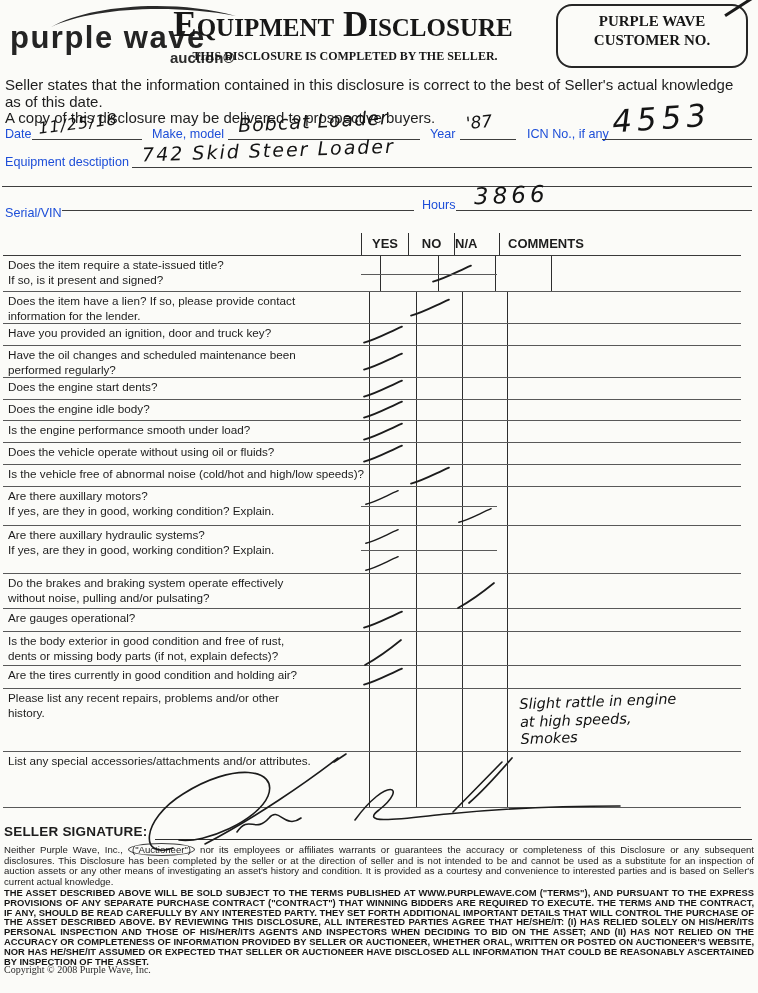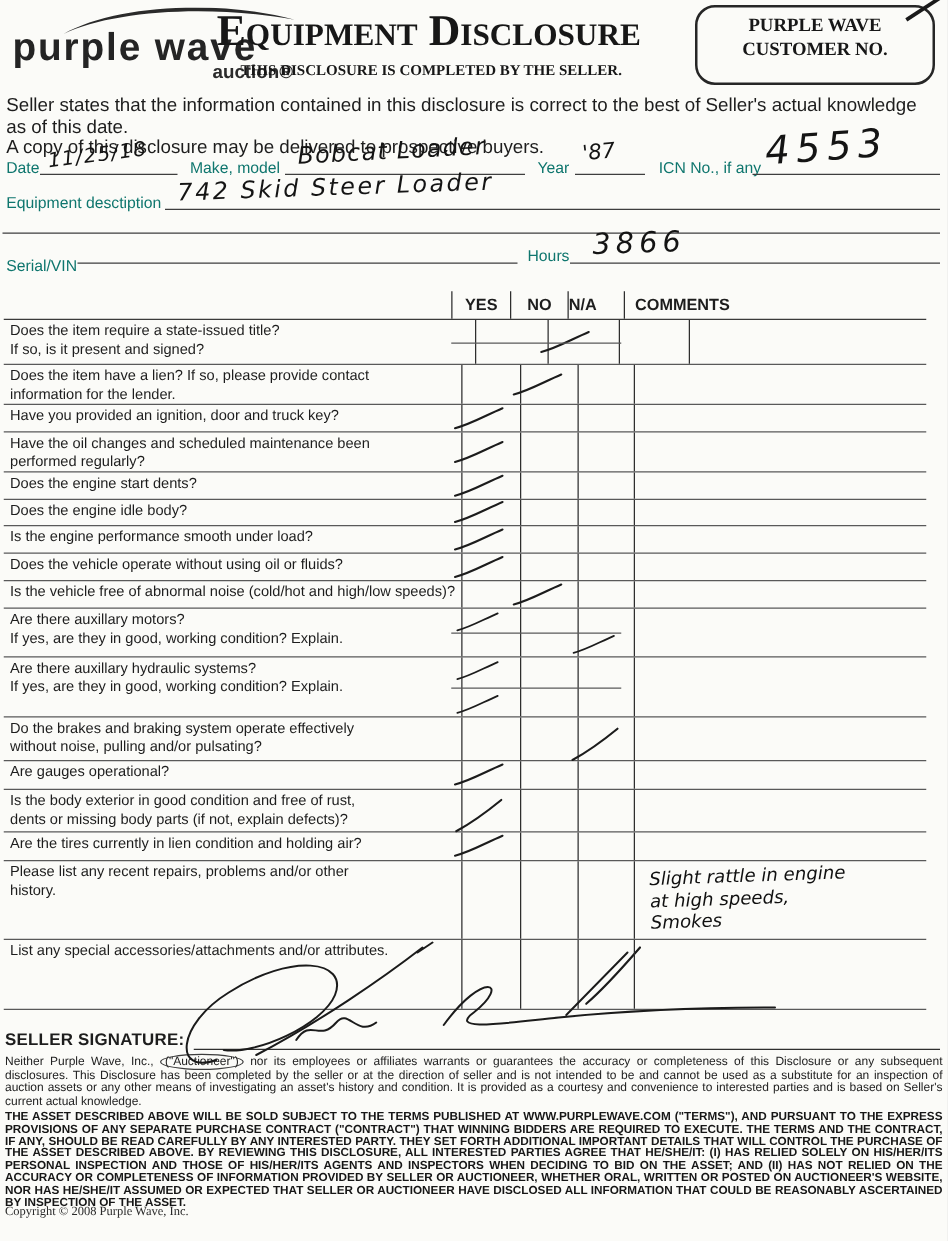--- a/index.html
+++ b/index.html
@@ -15,21 +15,21 @@
   .title{left:138px;top:5px;width:410px;text-align:center;font-family:"Liberation Serif",serif;
          font-weight:bold;font-variant:small-caps;font-size:35px;color:#171717;}
   .cust-box{left:556px;top:4px;width:188px;height:54px;border:2.5px solid #262626;
             border-radius:16px;text-align:center;font-family:"Liberation Serif",serif;
             font-weight:bold;font-size:15px;line-height:19px;padding-top:6px;color:#171717;}
   .subtitle{left:110px;top:49px;width:470px;text-align:center;font-family:"Liberation Serif",serif;
             font-weight:bold;font-size:12px;color:#171717;}
   .corner-mark{left:722px;top:4px;width:38px;height:3px;background:#1a1a1a;transform:rotate(-33deg);}
   .intro{left:5px;top:77px;width:748px;font-size:15px;line-height:16.5px;white-space:pre-line;}
   
-  .lbl{position:absolute;font-size:12.6px;color:#0f766e;}
+  .lbl{position:absolute;font-size:12.6px;color:#1d4ed8;}
   .uline{position:absolute;height:0;border-bottom:1.5px solid #3e3e3e;}
   .hw{position:absolute;font-family:"DejaVu Sans",sans-serif;font-style:italic;color:#141414;}
   
   .qtable{left:3px;top:233px;width:738px;}
   .thead{display:flex;height:22px;font-weight:bold;font-size:13px;border-bottom:1.3px solid #3a3a3a;}
   .h-q{width:358px;}
   .h-yes{width:46px;border-left:1.3px solid #2e2e2e;text-align:center;padding-top:3px;}
   .h-no{width:45px;border-left:1.3px solid #2e2e2e;text-align:center;padding-top:3px;}
   .h-na{width:44px;border-left:1.3px solid #2e2e2e;padding-top:3px;}
   .h-com{flex:1;border-left:1.3px solid #2e2e2e;padding:3px 0 0 8px;}
@@ -283,21 +283,21 @@
         <div class="acell a-yes">
           <svg viewBox="0 0 42 30" class="mark m-tall">
             <path d="M3 28 C 14 22, 28 12, 39 3"></path>
           </svg>
         </div>
         <div class="acell a-no"></div>
         <div class="acell a-na"></div>
         <div class="ccell"></div>
       </div>
       <div class="trow" style="height: 22px;">
-        <div class="qcell">Are the tires currently in lien condition and holding air?</div>
+        <div class="qcell">Are the tires currently in good condition and holding air?</div>
         <div class="acell a-yes">
           <svg viewBox="0 0 42 20" class="mark m-mid">
             <path d="M2 18 C 14 15, 26 8, 40 2"></path>
           </svg>
         </div>
         <div class="acell a-no"></div>
         <div class="acell a-na"></div>
         <div class="ccell"></div>
       </div>
       <div class="trow" style="height: 62px;">

